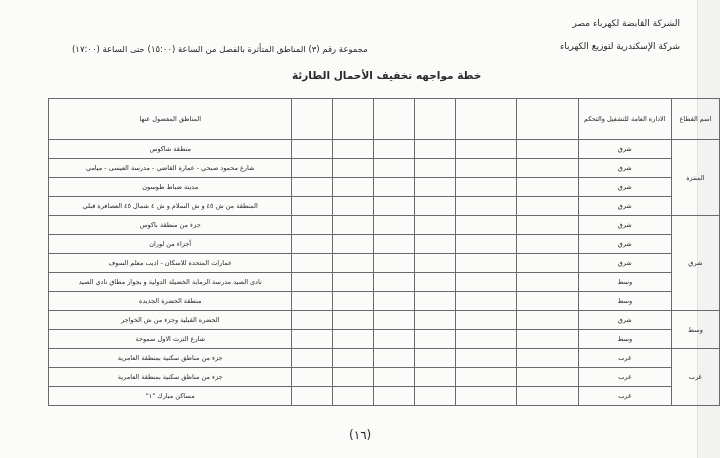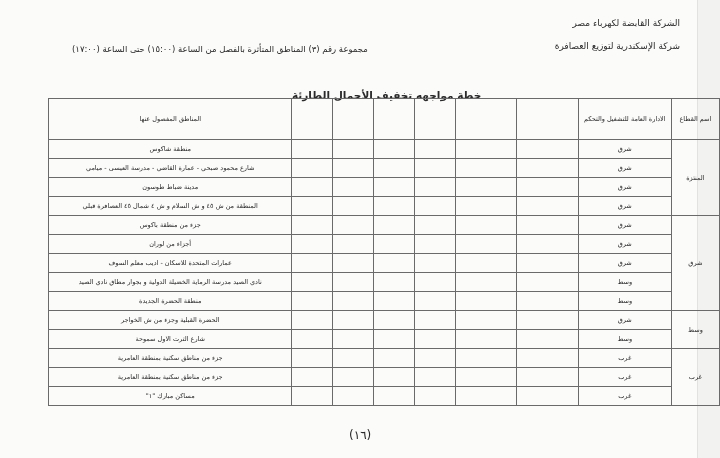--- a/index.html
+++ b/index.html
@@ -2,42 +2,42 @@
 <html><head>
 <meta charset="utf-8">
 <style>
   html, body { margin:0; padding:0; }
   body { width:720px; height:458px; background:#fbfbfa; position:relative; overflow:hidden;
          font-family:"DejaVu Sans", sans-serif; color:#2a2a2a; }
   .page-edge { position:absolute; right:0; top:0; width:22px; height:458px; background:#f2f2f0; border-left:1px solid #e2e2e0; }
   .hdr1 { position:absolute; right:40px; top:18px; font-size:9px; direction:rtl; }
   .hdr2 { position:absolute; right:40px; top:41px; font-size:9px; direction:rtl; }
   .group-line { position:absolute; left:72px; top:44px; font-size:8.5px; direction:rtl; white-space:nowrap; }
-  .title { position:absolute; left:292px; top:69px; font-size:10.5px; font-weight:bold; direction:rtl;margin-top:20px; }
+  .title { position:absolute; left:292px; top:69px; font-size:10.5px; font-weight:bold; direction:rtl; }
   table.plan { position:absolute; left:48px; top:98px; border-collapse:collapse; direction:rtl; }
   table.plan td, table.plan th { border:1px solid #6a6a6a; padding:0; font-weight:normal; text-align:center; font-size:6.5px; }
   th.h-sector { width:48px; height:40px; font-size:7.5px;margin-top:16px; }
   th.h-admin { width:94px; font-size:7px; line-height:13px; }
   th.h-blank { width:41px; }
   th.h-blank.wide { width:62px; }
   th.h-areas { width:244px; font-size:8px; }
   td { height:18px; }
   td.sector { font-size:7px; vertical-align:middle; }
   td.admin { font-size:7px; letter-spacing:2px; }
   td.area { font-size:6.3px; white-space:nowrap; }
   td.blank { }
   .pagenum { position:absolute; left:349px; top:428px; font-size:12px; }
 </style>
 </head>
 <body>
 
 <div class="page-edge"></div>
 
 <div class="hdr1">الشركة القابضة لكهرباء مصر</div>
-<div class="hdr2">شركة الإسكندرية لتوزيع العصافرة</div>
+<div class="hdr2">شركة الإسكندرية لتوزيع الكهرباء</div>
 <div class="group-line">مجموعة رقم (٣) المناطق المتأثرة بالفصل من الساعة (١٥:٠٠) حتى الساعة (١٧:٠٠)</div>
 <div class="title">خطة مواجهه تخفيف الأحمال الطارئة</div>
 
 <table class="plan">
   <thead>
     <tr>
       <th class="h-sector">اسم القطاع</th>
       <th class="h-admin">الادارة العامة للتشغيل والتحكم</th>
       <th class="h-blank wide"></th>
       <th class="h-blank wide"></th>

